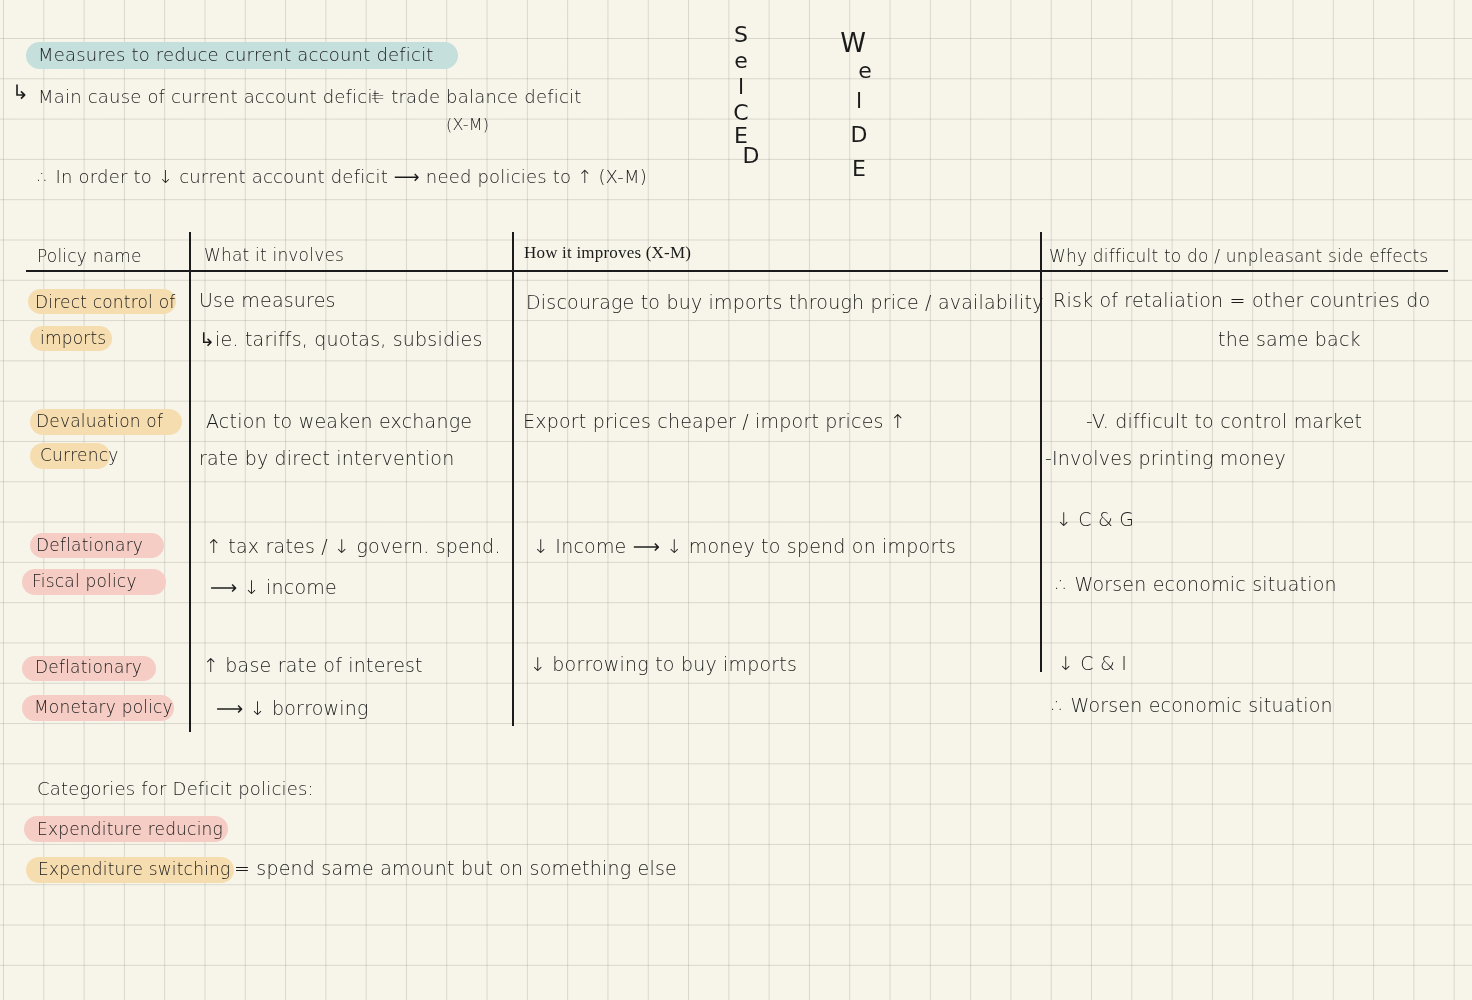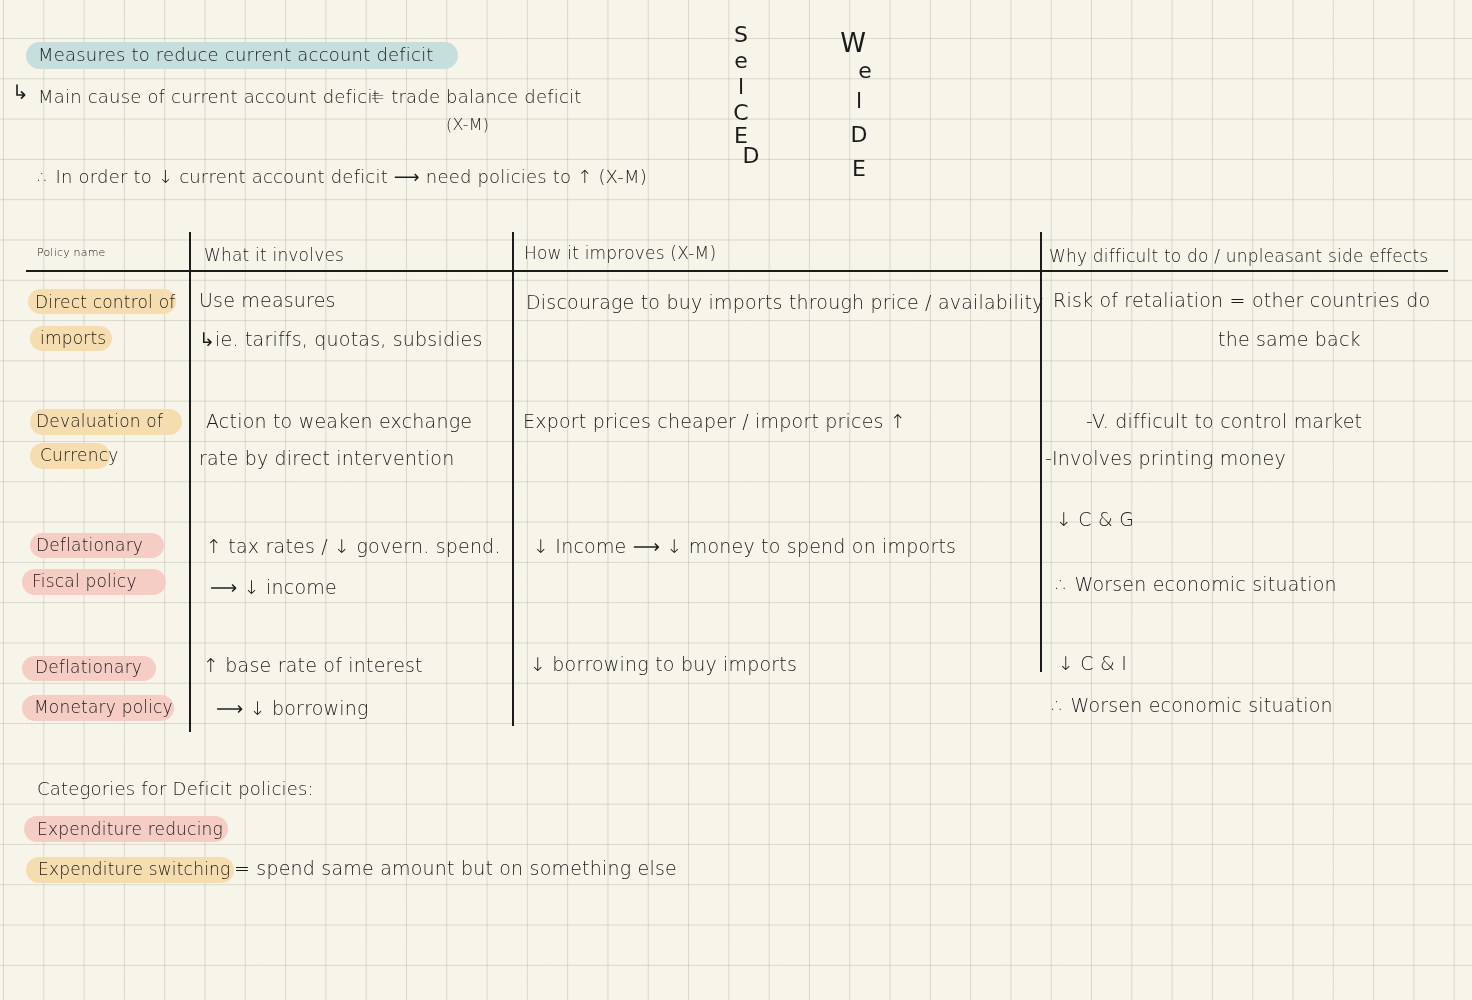--- a/index.html
+++ b/index.html
@@ -49,23 +49,23 @@
   <div class="vert" style="position:static;line-height:34px;padding-left:6px;">l</div>
   <div class="vert" style="position:static;line-height:34px;padding-left:6px;">D</div>
   <div class="vert" style="position:static;line-height:34px;padding-left:6px;">E</div>
 </div>
 
 <div class="line" style="left:26px;top:270px;width:1422px;height:2px;"></div>
 <div class="line" style="left:189px;top:232px;width:2px;height:500px;"></div>
 <div class="line" style="left:512px;top:232px;width:2px;height:494px;"></div>
 <div class="line" style="left:1040px;top:232px;width:2px;height:440px;"></div>
 
-<div class="t" style="left:37px;top:246px;font-size:11px;">Policy name</div>
+<div class="t" style="left:37px;top:246px;font-size:17px;">Policy name</div>
 <div class="t" style="left:204px;top:245px;font-size:17px;">What it involves</div>
-<div class="t" style="left:524px;top:243px;font-size:17px;">How it improves (X-M)</div>
+<div class="t" style="left:524px;top:243px;font-size:17px;font-family:Liberation Serif, serif;">How it improves (X-M)</div>
 <div class="t" style="left:1049px;top:246px;font-size:17px;">Why difficult to do / unpleasant side effects</div>
 
 <div class="hl orange" style="left:28px;top:289px;width:148px;height:25px;"></div>
 <div class="hl orange" style="left:30px;top:326px;width:82px;height:25px;"></div>
 <div class="t sm" style="left:35px;top:292px;">Direct control of</div>
 <div class="t sm" style="left:40px;top:328px;">imports</div>
 <div class="t" style="left:199px;top:289px;">Use measures</div>
 <div class="t" style="left:199px;top:328px;">↳ie. tariffs, quotas, subsidies</div>
 <div class="t" style="left:526px;top:291px;">Discourage to buy imports through price / availability</div>
 <div class="t" style="left:1053px;top:289px;">Risk of retaliation  = other countries do</div>

